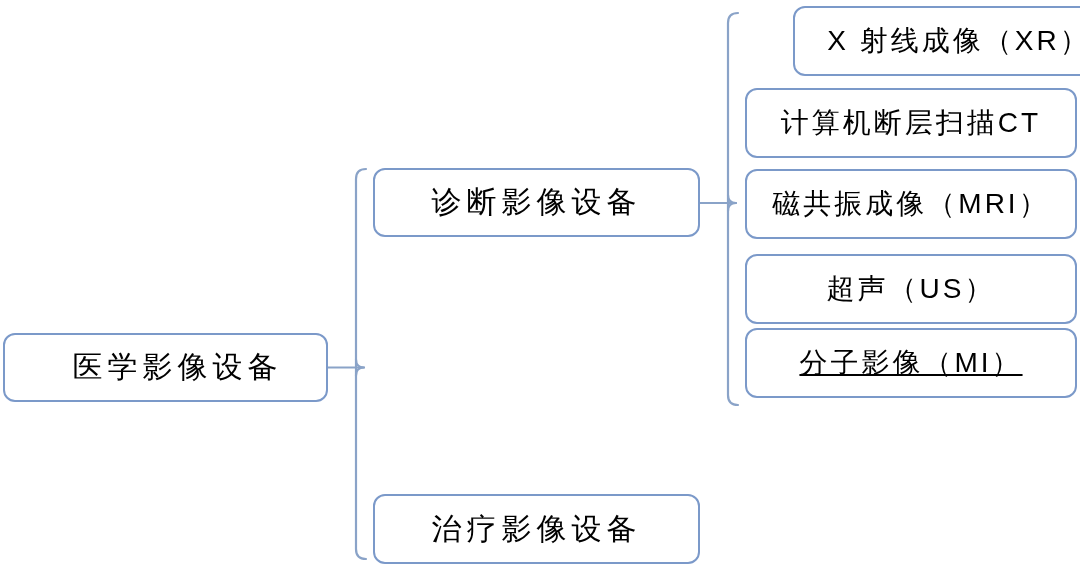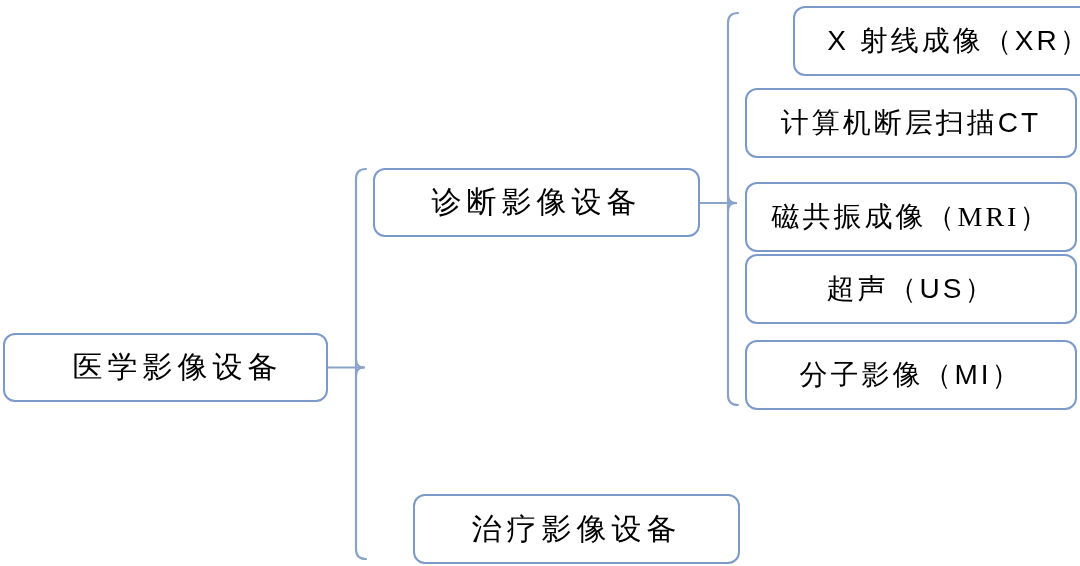--- a/index.html
+++ b/index.html
@@ -43,27 +43,27 @@
     justify-content:center;
     color:var(--text-c);
     white-space:nowrap;
     overflow:hidden;
   }
   .lvl1{font-size:30px;letter-spacing:5px;padding-left:24px;}
   .lvl2{font-size:30px;letter-spacing:5px;}
   .lvl3{font-size:28px;letter-spacing:3px;}
   .node-root {left:3px;  top:333px;width:325px;height:69px;}
   .node-diag {left:373px;top:168px;width:327px;height:69px;}
-  .node-treat{left:373px;top:494px;width:327px;height:70px;margin-left:40px;}
+  .node-treat{left:373px;top:494px;width:327px;height:70px;}
   .leaf{left:745px;width:332px;height:70px;}
   .leaf-0{top:6px;margin-left:48px;}
   .leaf-1{top:88px;text-align:right;}
-  .leaf-2{top:182px;font-family:Liberation Serif, serif;}
+  .leaf-2{top:169px;}
   .leaf-3{top:254px;text-align:right;}
-  .leaf-4{top:340px;}
+  .leaf-4{top:328px;text-decoration:underline;}
 </style>
 </head>
 <body>
 
 <div class="canvas">
 
   <svg class="connectors" viewBox="0 0 1080 566" xmlns="http://www.w3.org/2000/svg">
 
     <path d="M366,169 Q356,169 356,179 L356,549 Q356,559 366,559"></path>
     <path d="M364,367.5 Q356,367.5 356,359.5 M364,367.5 Q356,367.5 356,375.5"></path>

